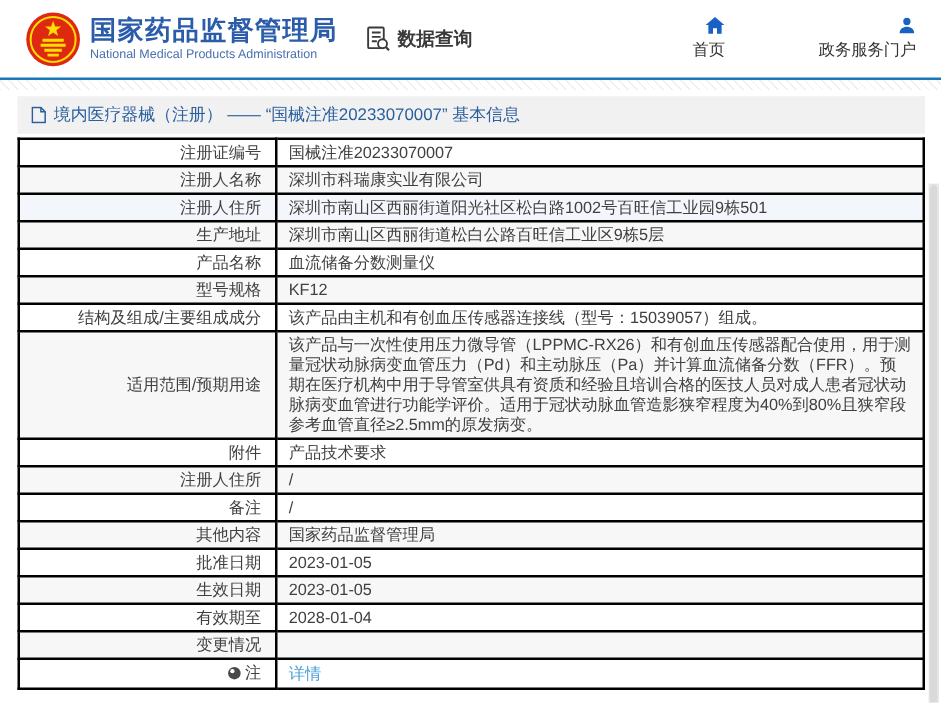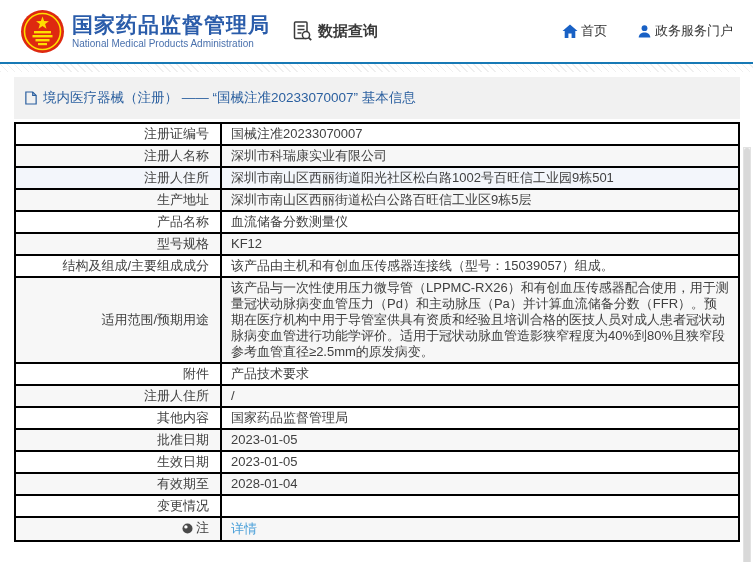--- a/index.html
+++ b/index.html
@@ -7,29 +7,29 @@
     font-family:"Liberation Sans","DejaVu Sans",sans-serif; }
 
   
   .site-header { height:62px; display:flex; align-items:center; padding:0 14px 0 20px; background:#fff; }
   .logo-group { display:flex; align-items:center; gap:7px; cursor:pointer; }
   .logo-text .cn { font-size:21px; font-weight:bold; color:#2a5caa; letter-spacing:1px; line-height:25px; }
   .logo-text .en { font-size:10px; color:#4a71ad; line-height:13px; }
   .data-query { display:flex; align-items:center; gap:5px; margin-left:22px; cursor:pointer; }
   .data-query-label { font-size:15px; font-weight:bold; color:#3a3a3a; }
   .top-nav { margin-left:auto; display:flex; gap:30px; padding-right:6px; }
-  .nav-item { display:flex; flex-direction:row; align-items:center; gap:3px; cursor:pointer; text-decoration:none; }
+  .nav-item { display:flex; flex-direction:column; align-items:flex-end; gap:3px; cursor:pointer; text-decoration:none;margin-left:45px; }
   .nav-item .lbl { font-size:13px; color:#333; }
   .header-rule { height:2px; background:#1779b5; }
   .hatch-strip { height:8px;
     background:repeating-linear-gradient(45deg,#efefef 0,#efefef 1px,#ffffff 1px,#ffffff 5px); }
 
   
   .content { padding:5px 13px 0 14px; position:relative; }
-  .breadcrumb { width:726px; height:42px; background:#f1f1f1; display:flex; align-items:center;
+  .breadcrumb { width:726px; height:30px; background:#f1f1f1; display:flex; align-items:center;
     gap:6px; padding:0 11px; color:#2a5f9f; font-size:13.5px; }
   .info-table { width:726px; border-collapse:collapse; table-layout:fixed; margin-top:3px;
     font-size:13px; color:#404040; }
   .info-table tr:nth-child(even) { background:#f7f7f7; }
   .info-table tr:nth-child(3) { background:#f3f6fb;margin-left:19px; }
   .info-table th, .info-table td { border:2px solid #000000; line-height:16px; vertical-align:middle;
     padding:2px 9px; font-weight:normal; text-align:left; word-break:break-all; }
   .info-table th { width:206px; text-align:right; padding-right:11px; }
   .label-wrap { display:inline-flex; align-items:center; gap:3px; }
   .detail-link { color:#4ba0d9; text-decoration:none; }
@@ -171,20 +171,26 @@
     <td>产品技术要求</td>
   </tr>
           <tr>
     <th><span class="label-wrap">
                 <span>注册人住所</span>
               </span></th>
     <td>/</td>
   </tr>
           <tr>
     <th><span class="label-wrap">
+                <span>备注</span>
+              </span></th>
+    <td>/</td>
+  </tr>
+          <tr>
+    <th><span class="label-wrap">
                 <span>其他内容</span>
               </span></th>
     <td>国家药品监督管理局</td>
   </tr>
           <tr>
     <th><span class="label-wrap">
                 <span>批准日期</span>
               </span></th>
     <td>2023-01-05</td>
   </tr>

